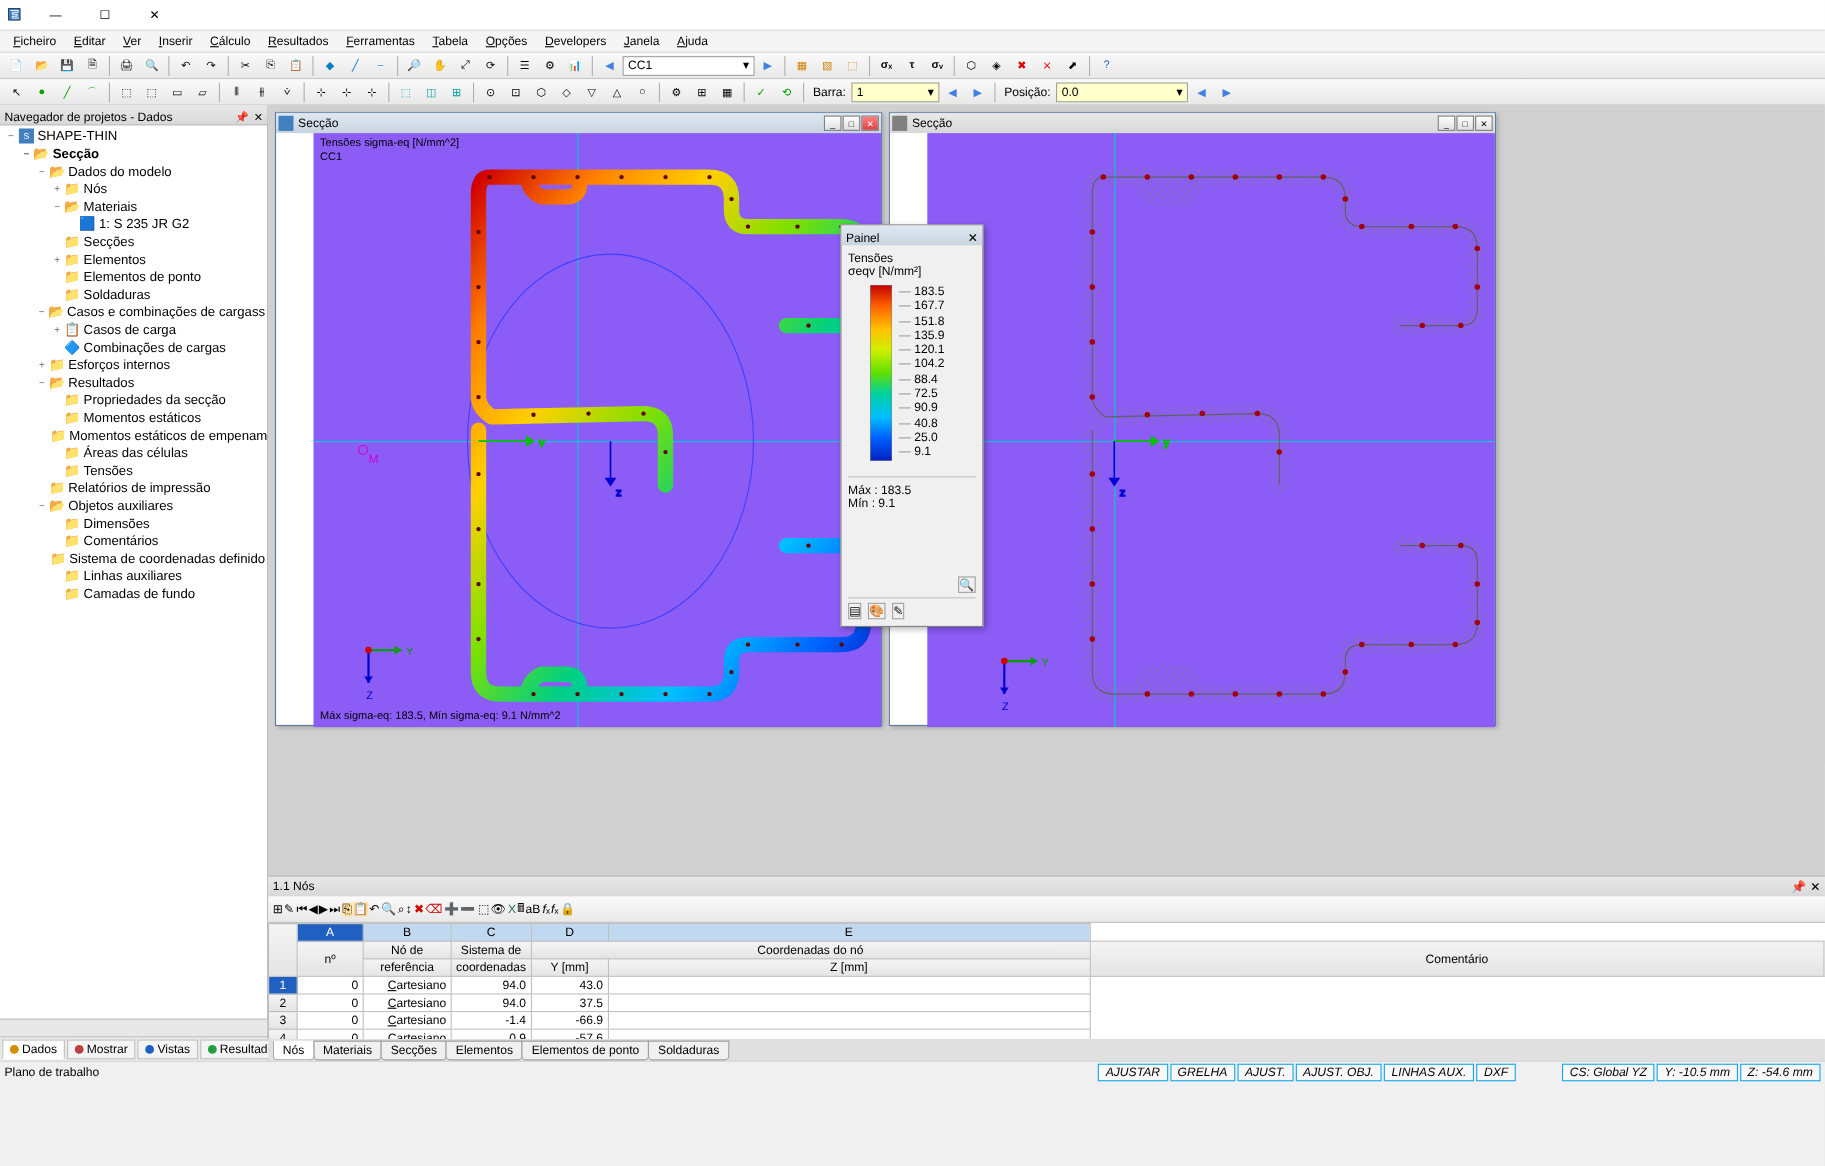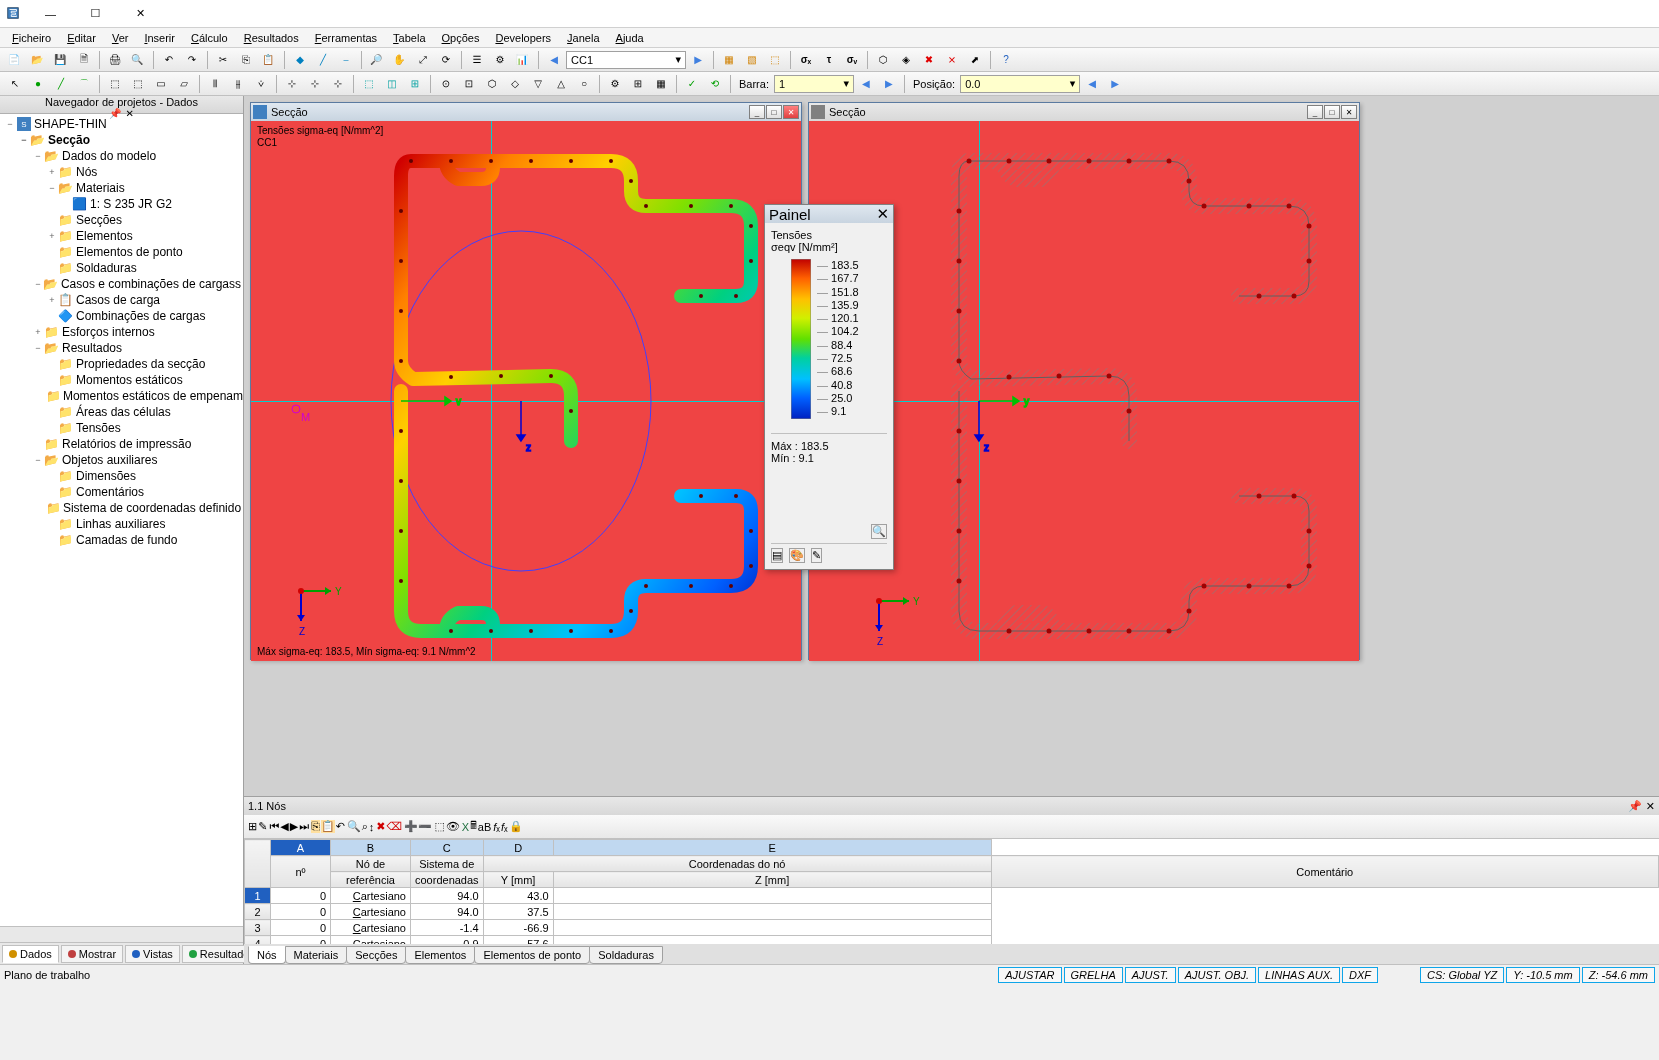--- a/index.html
+++ b/index.html
@@ -20,21 +20,21 @@
 .toolbar { height: 24px; background: linear-gradient(#fafafa,#e8e8e8); border-bottom: 1px solid #c0c0c0; display: flex; align-items: center; padding: 0 4px; gap: 1px; }
 .toolbar .tbtn { width: 22px; height: 20px; display: flex; align-items: center; justify-content: center; border: 1px solid transparent; cursor: pointer; font-size: 10px; }
 .toolbar .sep { width: 1px; height: 18px; background: #b0b0b0; margin: 0 3px; }
 .toolbar .combo { height: 18px; border: 1px solid #a0a0a0; background: #fff; padding: 0 4px; font-size: 11px; display: inline-flex; align-items: center; }
 .toolbar .combo.yellow { background: #ffffcc; }
 .toolbar .label { padding: 0 4px; }
 
 
 .main-area { display: flex; height: 868px; }
 .nav-panel { width: 244px; background: #fff; border-right: 1px solid #a0a0a0; display: flex; flex-direction: column; }
-.nav-header { height: 18px; background: linear-gradient(#e8e8e8,#d8d8d8); border-bottom: 1px solid #b0b0b0; padding: 0 4px; font-size: 11px; display: flex; align-items: center; justify-content: space-between; flex-direction: column; }
+.nav-header { height: 18px; background: linear-gradient(#e8e8e8,#d8d8d8); border-bottom: 1px solid #b0b0b0; padding: 0 4px; font-size: 11px; display: flex; align-items: flex-end; justify-content: space-between; }
 .nav-header .pin { cursor: pointer; font-size: 10px; }
 .tree { flex: 1; overflow: auto; padding: 2px; font-size: 12px; }
 .tree-item { display: flex; align-items: center; padding: 1px 0; white-space: nowrap; cursor: pointer; }
 .tree-item .exp { width: 12px; text-align: center; font-size: 9px; color: #666; }
 .tree-item .ticon { width: 16px; height: 14px; margin-right: 2px; display: inline-flex; align-items: center; justify-content: center; }
 .folder-open { color: #e0a020; }
 .tree-item.bold { font-weight: bold; }
 .indent-0 { padding-left: 2px; }
 .indent-1 { padding-left: 16px; }
 .indent-2 { padding-left: 30px; }
@@ -44,25 +44,25 @@
 
 .workspace { flex: 1; background: #d0d0d0; position: relative; }
 .mdi-window { position: absolute; background: #fff; border: 1px solid #5a7aa0; box-shadow: 2px 2px 4px rgba(0,0,0,0.2); }
 .mdi-titlebar { height: 18px; background: linear-gradient(#e0e8f0,#c8d4e0); display: flex; align-items: center; padding: 0 2px; font-size: 11px; }
 .mdi-titlebar.inactive { background: linear-gradient(#e8e8e8,#d8d8d8); }
 .mdi-titlebar .mdi-icon { width: 14px; height: 14px; margin-right: 4px; }
 .mdi-titlebar .mdi-title { flex: 1; }
 .mdi-titlebar .mdi-btns { display: flex; gap: 1px; }
 .mdi-titlebar .mdi-btn { width: 16px; height: 14px; border: 1px solid #808080; background: linear-gradient(#fff,#e0e0e0); font-size: 8px; display: flex; align-items: center; justify-content: center; cursor: pointer; }
 .mdi-titlebar .mdi-btn.close { background: linear-gradient(#ff8080,#e04040); color: #fff; }
-.mdi-content { position: relative; background: #ef4444; overflow: hidden; }
+.mdi-content { position: relative; background: #8b5cf6; overflow: hidden; margin-left: 34px; }
 
 
 .painel { position: absolute; background: #f0f0f0; border: 1px solid #808080; box-shadow: 2px 2px 6px rgba(0,0,0,0.3); width: 130px; }
-.painel-title { height: 18px; background: linear-gradient(#e0e8f0,#c8d4e0); padding: 0 4px; display: flex; align-items: flex-end; justify-content: space-between; font-size: 15px; }
+.painel-title { height: 18px; background: linear-gradient(#e0e8f0,#c8d4e0); padding: 0 4px; display: flex; align-items: flex-end; justify-content: space-between; font-size: 11px; }
 .painel-body { padding: 6px; font-size: 11px; }
 .legend-bar { width: 20px; height: 160px; display: inline-block; vertical-align: top; margin-left: 20px; }
 .legend-labels { display: inline-block; vertical-align: top; margin-left: 6px; line-height: 13.3px; }
 .legend-labels div::before { content: "— "; color: #888; }
 
 
 .table-panel { height: 168px; border-top: 1px solid #a0a0a0; background: #f0f0f0; display: flex; flex-direction: column; }
 .table-header { height: 18px; background: linear-gradient(#e8e8e8,#d8d8d8); padding: 0 4px; font-size: 11px; display: flex; align-items: center; justify-content: space-between; }
 .table-toolbar { height: 24px; background: linear-gradient(#fafafa,#e8e8e8); border-bottom: 1px solid #c0c0c0; display: flex; align-items: center; padding: 0 4px; gap: 1px; }
 .grid-wrap { flex: 1; overflow: auto; background: #fff; }
@@ -647,21 +647,21 @@
           </div>
           <div class="legend-labels" id="legend-labels">
               <div>183.5</div>
               <div>167.7</div>
               <div>151.8</div>
               <div>135.9</div>
               <div>120.1</div>
               <div>104.2</div>
               <div>88.4</div>
               <div>72.5</div>
-              <div>68.6</div>
+              <div>90.9</div>
               <div>40.8</div>
               <div>25.0</div>
               <div>9.1</div>
             </div>
         </div>
         <div style="margin-top:14px;border-top:1px solid #c0c0c0;padding-top:6px">
           <div><span>Máx  :</span> <span>183.5</span></div>
           <div><span>Mín  :</span> <span>9.1</span></div>
         </div>
         <div style="margin-top:60px;text-align:right">

